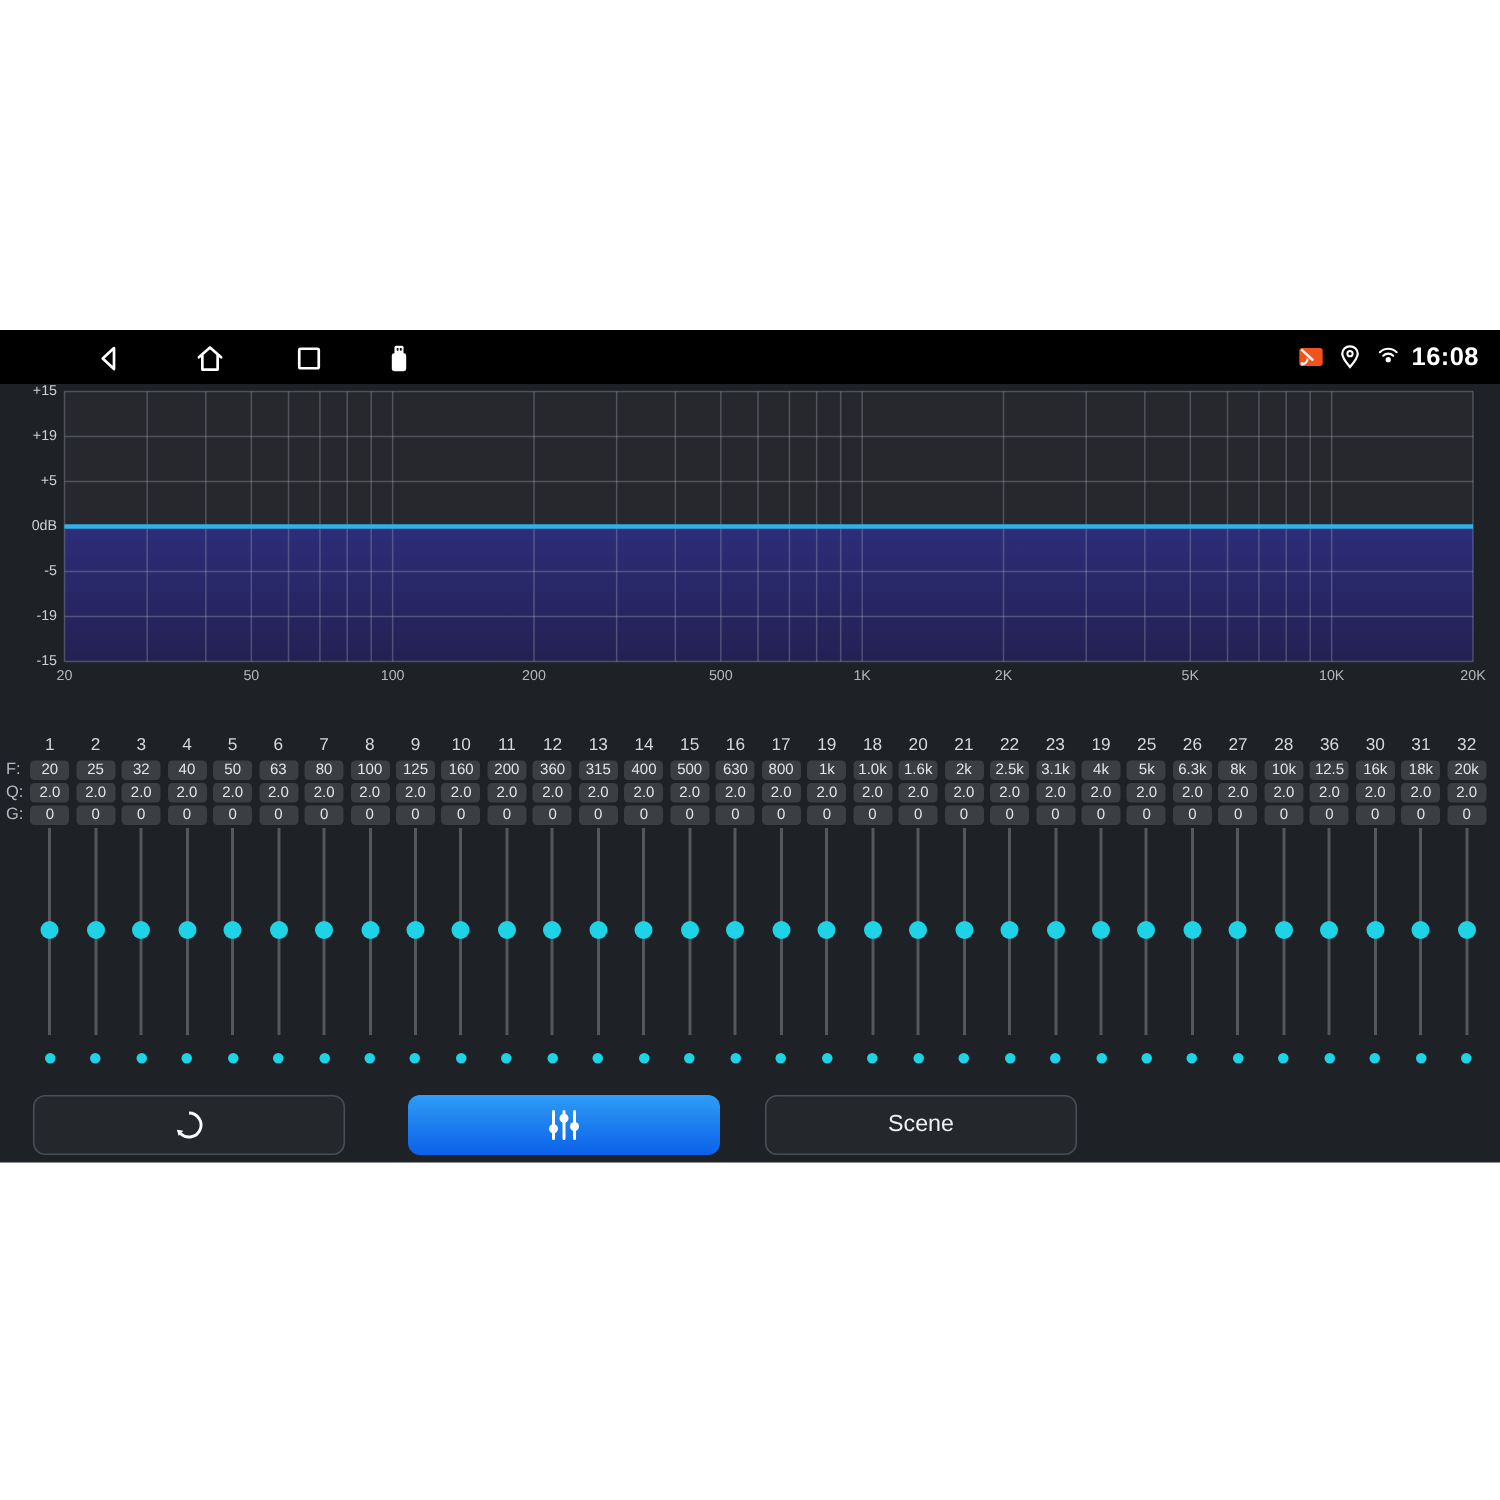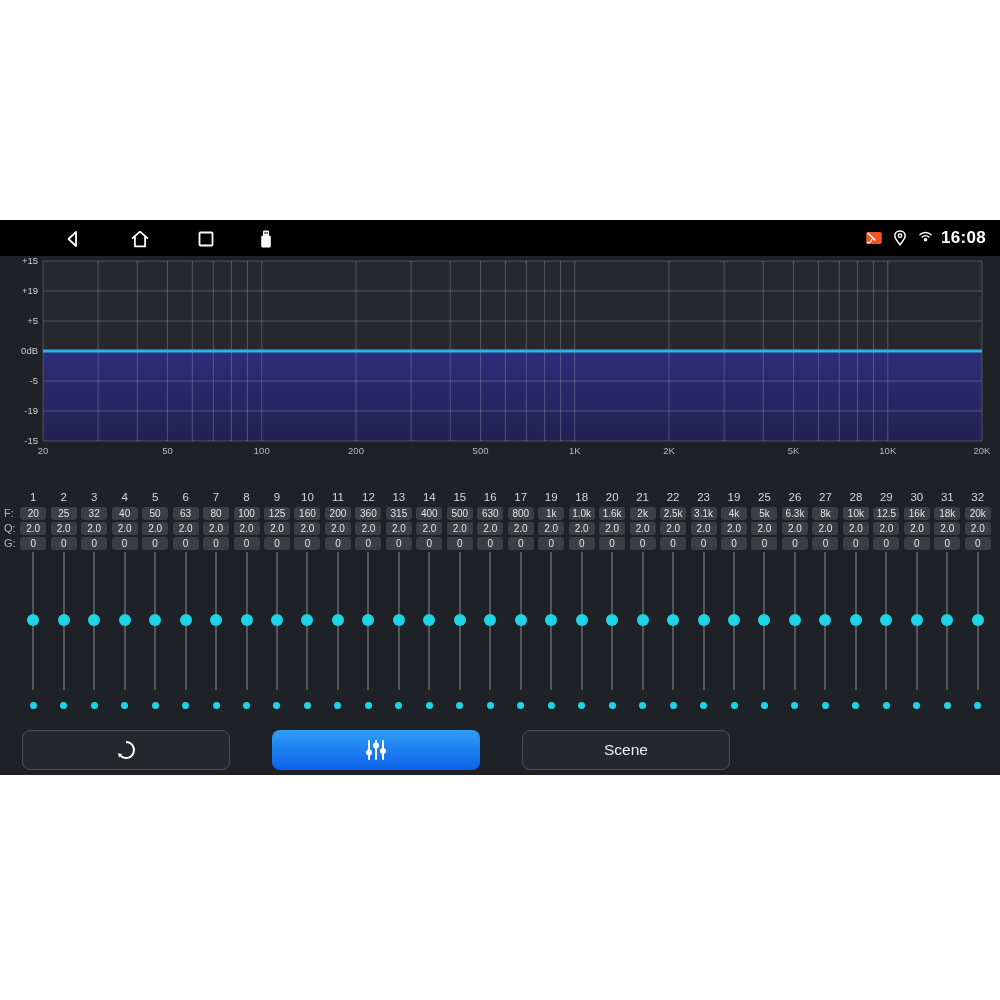--- a/index.html
+++ b/index.html
@@ -315,21 +315,21 @@
           <div class="chip">2.0</div>
           <div class="chip">0</div>
         </div>
         <div class="ch">
           <div class="ch-num">28</div>
           <div class="chip">10k</div>
           <div class="chip">2.0</div>
           <div class="chip">0</div>
         </div>
         <div class="ch">
-          <div class="ch-num">29</div>
+          <div class="ch-num">36</div>
           <div class="chip">12.5</div>
           <div class="chip">2.0</div>
           <div class="chip">0</div>
         </div>
         <div class="ch">
           <div class="ch-num">30</div>
           <div class="chip">16k</div>
           <div class="chip">2.0</div>
           <div class="chip">0</div>
         </div>
@@ -583,17 +583,17 @@
       </svg>
     </div>
     <div class="btn active" style="left:272px">
       <svg width="28" height="24" viewBox="0 0 28 24">
         <path d="M7 3 V21 M14 3 V21 M21 3 V21" stroke="#fff" stroke-width="2" stroke-linecap="round"></path>
         <circle cx="7" cy="14.5" r="3" fill="#fff"></circle>
         <circle cx="14" cy="7.5" r="3" fill="#fff"></circle>
         <circle cx="21" cy="13" r="3" fill="#fff"></circle>
       </svg>
     </div>
-    <div class="btn" style="left:522px">
+    <div class="btn" style="left:510px">
       <span>Scene</span>
     </div>
   </div>
 </div>
 
 </body></html>

